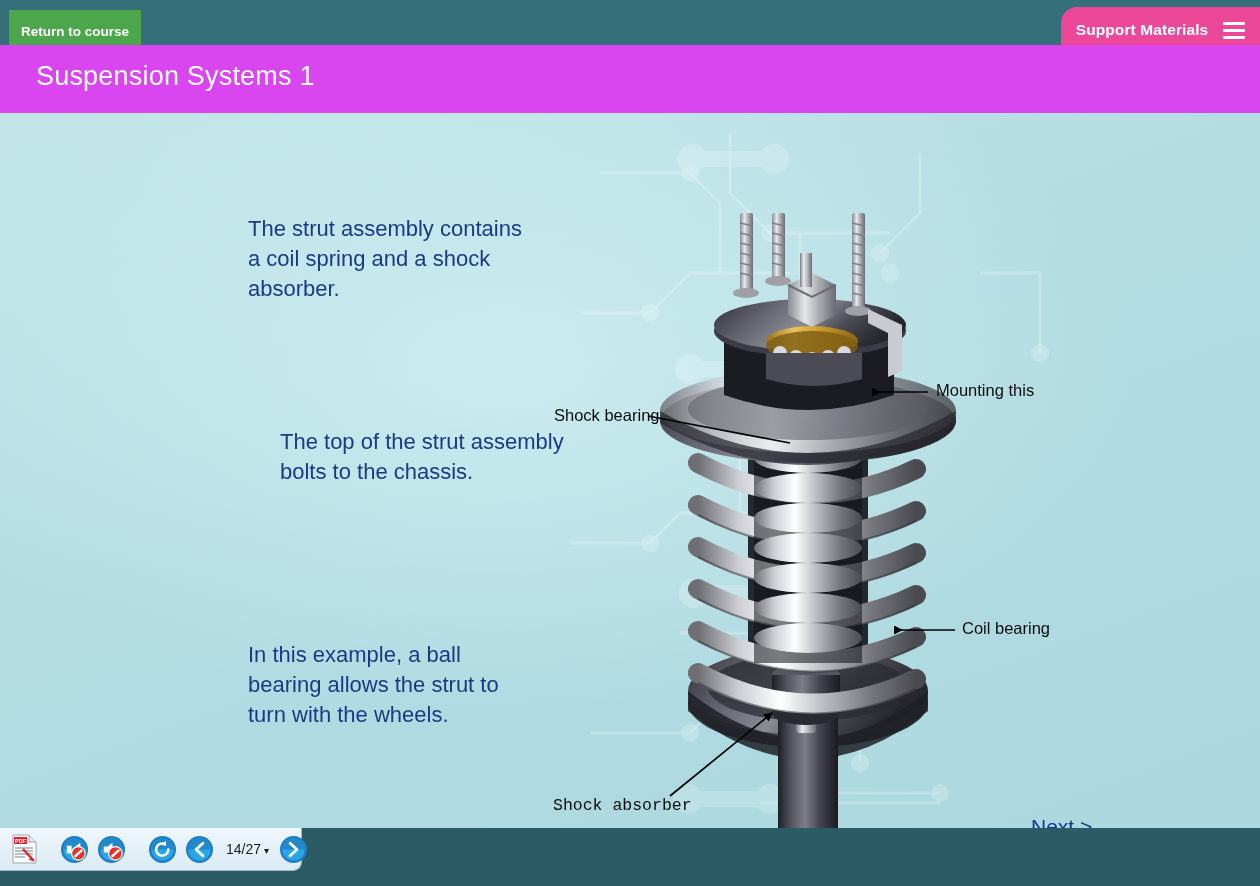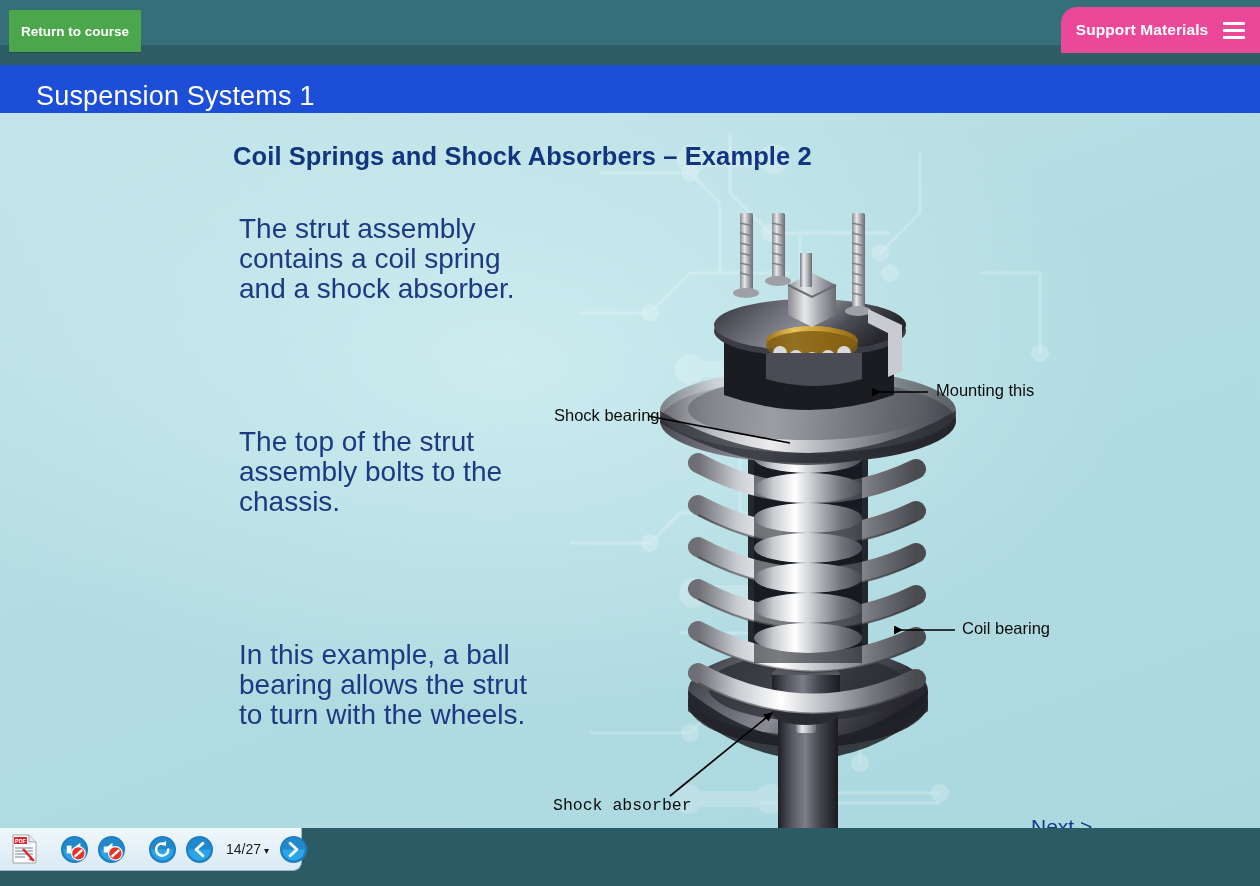--- a/index.html
+++ b/index.html
@@ -81,22 +81,21 @@
   .hamburger span:nth-child(1) { top: 0; }
   .hamburger span:nth-child(2) { top: 7px; }
   .hamburger span:nth-child(3) { top: 14px; }
 
   
   .title-bar {
     position: absolute;
     top: 45px; left: 0;
     width: 1260px;
     height: 68px;
-    background: #1d4ed8;
-    margin-top: 20px;
+    background: #d946ef;
   }
   .course-title {
     position: absolute;
     left: 36px;
     top: 16px;
     color: #ffffff;
     font-size: 27px;
     font-weight: normal;
     letter-spacing: 0.2px;
   }
@@ -131,28 +130,28 @@
     left: 233px;
     top: 29px;
     font-size: 25.5px;
     font-weight: bold;
     color: #12357f;
     letter-spacing: 0.1px;
     white-space: nowrap;
   }
   .body-text {
     position: absolute;
-    left: 239px;
-    font-size: 28px;
+    left: 248px;
+    font-size: 22px;
     line-height: 30px;
     color: #1b3a82;
     width: 290px;
   }
   .body-text.p1 { top: 101px; }
-  .body-text.p2 { top: 314px; }
+  .body-text.p2 { top: 314px; margin-left: 32px; }
   .body-text.p3 { top: 527px; }
 
   
   .strut-wrap {
     position: absolute;
     left: 620px;
     top: 100px;
     width: 380px;
     height: 620px;
   }
@@ -319,21 +318,20 @@
             <circle cx="216" cy="480" r="15"></circle>
         </g>
         <g>
           <rect x="126" y="678" width="86" height="16" rx="8"></rect>
           <circle cx="128" cy="686" r="15"></circle>
             <circle cx="210" cy="686" r="15"></circle>
         </g>
       </g>
     </svg>
 
-    <div class="slide-title">Coil Springs and Shock Absorbers – Example 2</div>
 
     <div class="body-text p1">The strut assembly contains a coil spring and a shock absorber.</div>
     <div class="body-text p2">The top of the strut assembly bolts to the chassis.</div>
     <div class="body-text p3">In this example, a ball bearing allows the strut to turn with the wheels.</div>
 
     <svg class="strut-wrap" viewBox="0 0 380 620">
       <defs>
         <linearGradient id="steelH" x1="0" y1="0" x2="1" y2="0">
           <stop offset="0%" stop-color="#6e6e74"></stop>
           <stop offset="18%" stop-color="#c9ccd1"></stop>

